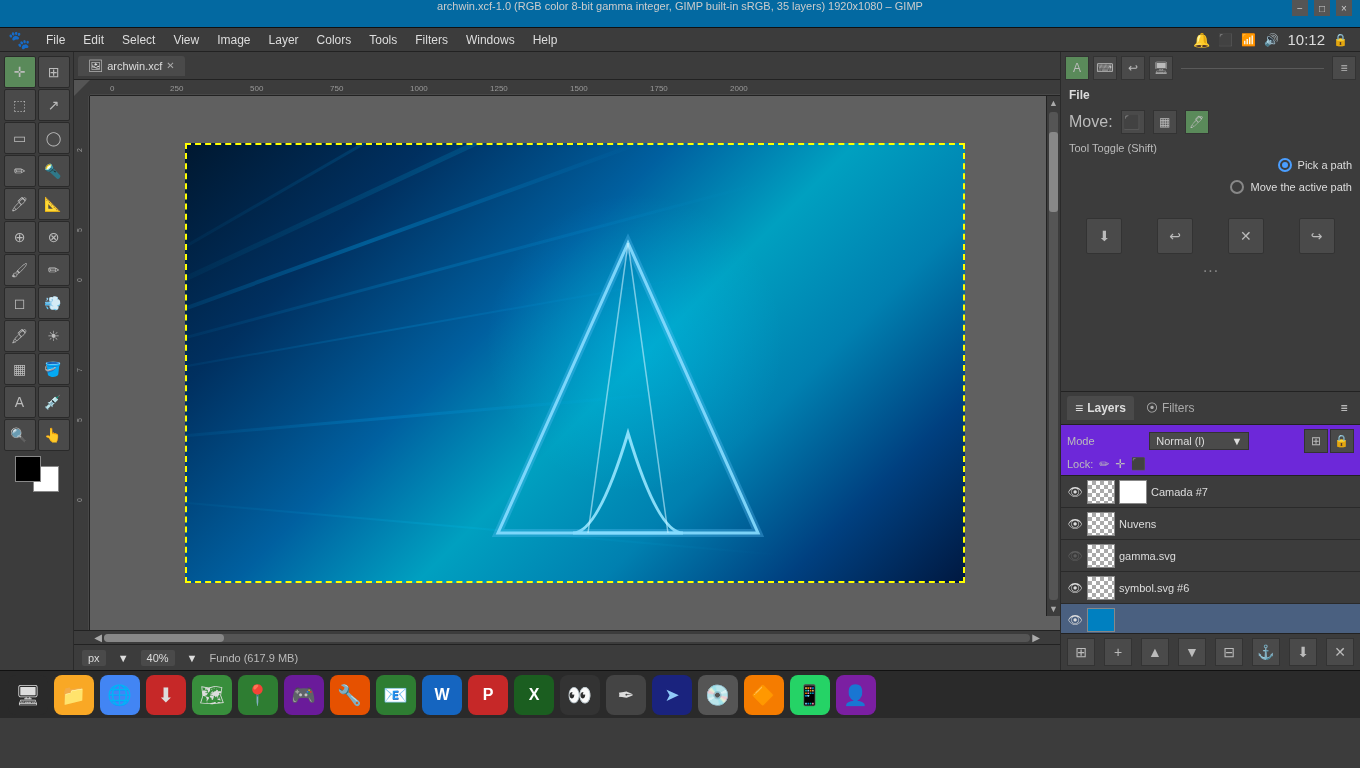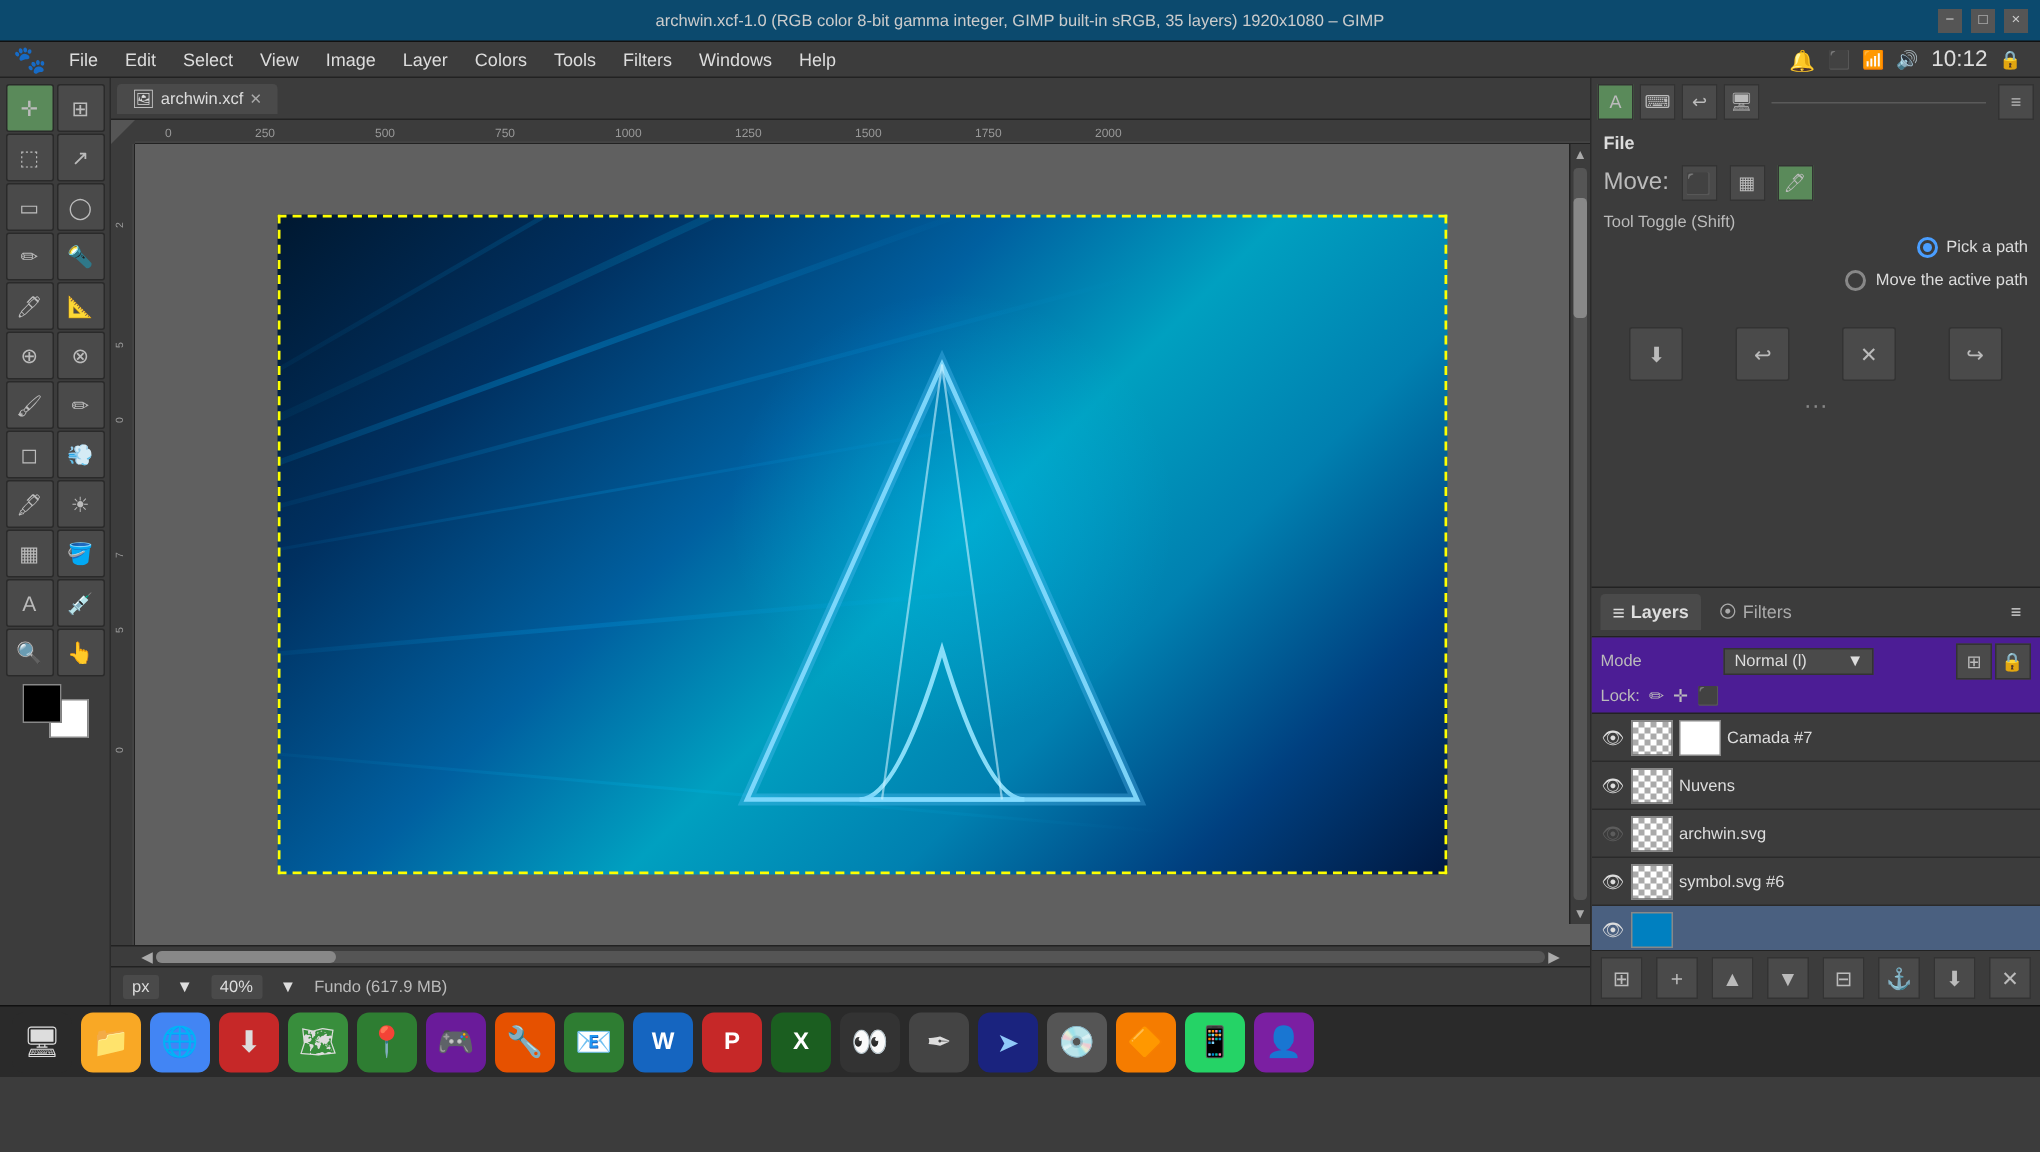--- a/index.html
+++ b/index.html
@@ -1,19 +1,19 @@
 <!DOCTYPE html>
 <html><head>
   <meta charset="utf-8">
   <style>
     * { margin: 0; padding: 0; box-sizing: border-box; }
     body { width: 1360px; height: 768px; background: #3c3c3c; font-family: 'Segoe UI', Arial, sans-serif; font-size: 12px; color: #ddd; overflow: hidden; }
 
     
-    #title-bar { background: #0c4a6e; height: 28px; display: flex; align-items: center; justify-content: center; position: relative; border-bottom: 1px solid #111; }
+    #title-bar { background: #0369a1; height: 28px; display: flex; justify-content: center; position: relative; border-bottom: 1px solid #111; }
     #title-bar .title { font-size: 11px; color: #ccc; }
     #title-bar .window-controls { position: absolute; right: 8px; display: flex; gap: 6px; }
     #title-bar .win-btn { width: 16px; height: 16px; background: #555; border: none; cursor: pointer; font-size: 10px; color: #ccc; display: flex; align-items: center; justify-content: center; }
 
     
     #menu-bar { background: #3c3c3c; height: 24px; display: flex; align-items: center; padding: 0 4px; gap: 2px; border-bottom: 1px solid #222; }
     .menu-item { padding: 2px 8px; font-size: 12px; color: #ddd; cursor: pointer; border-radius: 2px; }
     .menu-logo { width: 32px; height: 24px; display: flex; align-items: center; justify-content: center; font-size: 14px; }
 
     
@@ -78,21 +78,21 @@
     .panel-dots { text-align: center; font-size: 16px; color: #888; padding: 4px; }
 
     
     #layers-panel { flex: 1; display: flex; flex-direction: column; overflow: hidden; }
     #layers-header { display: flex; align-items: center; padding: 4px 6px; background: #3c3c3c; border-bottom: 1px solid #222; gap: 4px; }
     .layers-tab { display: flex; align-items: center; gap: 4px; padding: 4px 8px; background: #4a4a4a; border-radius: 3px 3px 0 0; cursor: pointer; font-size: 12px; font-weight: bold; }
     .layers-tab-icon { font-size: 14px; }
     .channels-tab { padding: 4px 8px; cursor: pointer; font-size: 12px; color: #aaa; display: flex; align-items: center; gap: 4px; }
     .panel-menu-btn { margin-left: auto; width: 20px; height: 20px; cursor: pointer; display: flex; align-items: center; justify-content: center; }
 
-    #layers-controls { padding: 4px 6px; background: #4c1d95; border-bottom: 1px solid #222; }
+    #layers-controls { padding: 4px 6px; background: #6d28d9; border-bottom: 1px solid #222; }
     .mode-row { display: flex; align-items: center; justify-content: space-between; margin-bottom: 4px; }
     .mode-label { font-size: 11px; color: #bbb; }
     .mode-select { background: #4a4a4a; border: 1px solid #333; color: #ddd; padding: 2px 6px; font-size: 11px; cursor: pointer; display: flex; align-items: center; gap: 4px; min-width: 100px; justify-content: space-between; }
     .opacity-row { display: flex; align-items: center; gap: 4px; margin-bottom: 4px; }
     .opacity-label { font-size: 11px; color: #bbb; width: 50px; }
     .opacity-bar { flex: 1; height: 16px; background: linear-gradient(to right, #2a2a2a, #ddd); border: 1px solid #333; position: relative; cursor: pointer; }
     .opacity-val { font-size: 11px; color: #ddd; width: 40px; text-align: right; }
     .lock-row { display: flex; align-items: center; gap: 6px; font-size: 11px; color: #bbb; }
     .lock-icon { font-size: 12px; cursor: pointer; }
 
@@ -402,21 +402,21 @@
 
         <div class="layer-item">
           <div class="eye-icon">👁</div>
           <div class="layer-thumb layer-thumb-checker" style="background: repeating-conic-gradient(#aaa 0% 25%, #fff 0% 50%) 0 0/8px 8px; border:1px solid #888;"></div>
           <span class="layer-name">Nuvens</span>
         </div>
 
         <div class="layer-item">
           <div class="eye-icon" style="opacity:0.2;">👁</div>
           <div class="layer-thumb layer-thumb-checker" style="background: repeating-conic-gradient(#aaa 0% 25%, #fff 0% 50%) 0 0/8px 8px; border:1px solid #888;"></div>
-          <span class="layer-name">archwin.svg</span>
+          <span class="layer-name">gamma.svg</span>
         </div>
 
         <div class="layer-item">
           <div class="eye-icon">👁</div>
           <div class="layer-thumb layer-thumb-checker" style="background: repeating-conic-gradient(#aaa 0% 25%, #fff 0% 50%) 0 0/8px 8px; border:1px solid #888;"></div>
           <span class="layer-name">symbol.svg #6</span>
         </div>
 
         <div class="layer-item selected">
           <div class="eye-icon">👁</div>

